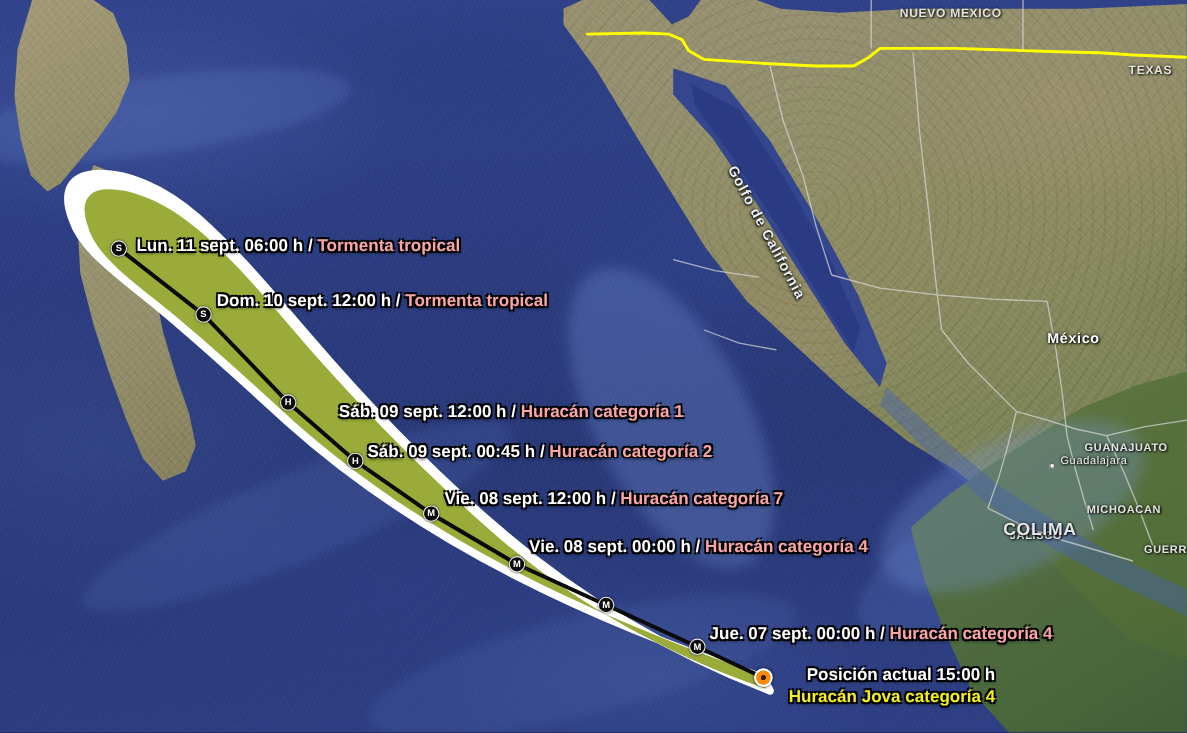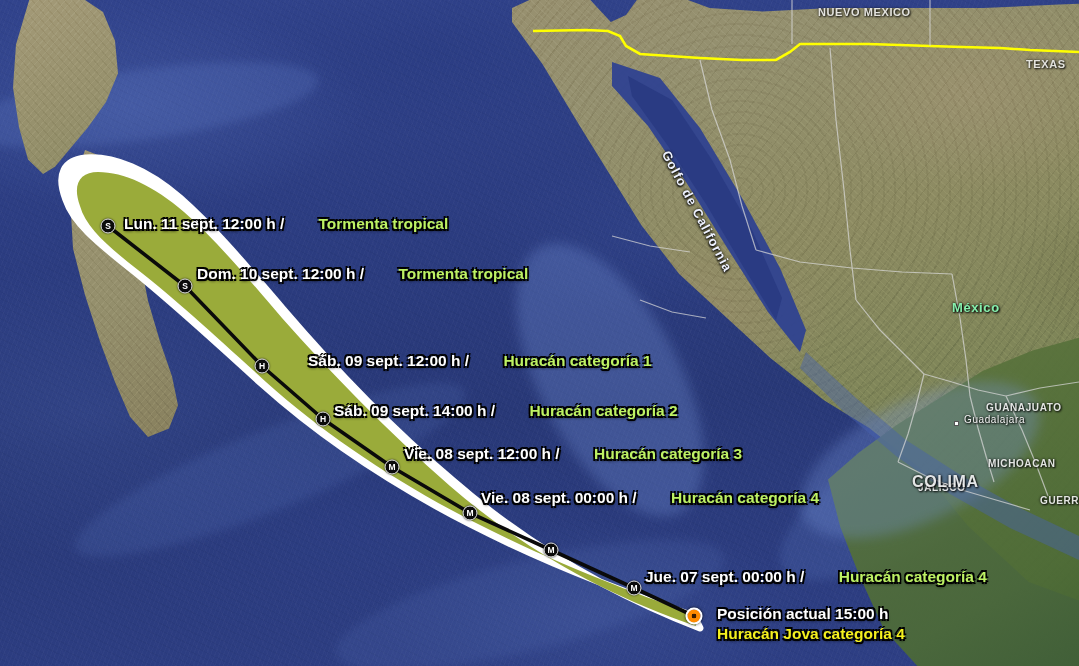--- a/index.html
+++ b/index.html
@@ -76,32 +76,32 @@
     background-image:repeating-linear-gradient(48deg, rgba(0,0,0,.16) 0 1px, transparent 1px 6px),
                      repeating-linear-gradient(132deg, rgba(255,255,255,.14) 0 1px, transparent 1px 5px);}
   .coast-shelf{position:absolute;border-radius:50%;filter:blur(6px);background:rgba(120,150,220,.30);}
 
   
   svg.overlay{position:absolute;inset:0;width:1079px;height:666px;pointer-events:none;}
 
   
   .place{position:absolute;color:#f2f2f2;font-weight:bold;letter-spacing:.6px;
     text-shadow:0 0 3px #000,1px 1px 2px #000;white-space:nowrap;}
-  .place.country{color:#86efac;text-shadow:0 0 3px #000,1px 1px 2px #000;}
+  .place.country{color:#ffffff;text-shadow:0 0 3px #000,1px 1px 2px #000;}
   .place.sea{color:#eef2ff;font-weight:bold;letter-spacing:1px;}
   .city-dot{position:absolute;width:5px;height:5px;background:#fff;border:1px solid #555;}
 
   
   .tlabel{position:absolute;white-space:nowrap;font-weight:bold;font-size:15.5px;
     color:#ffffff;text-shadow:-1.6px -1.6px 0 #000,1.6px -1.6px 0 #000,-1.6px 1.6px 0 #000,
       1.6px 1.6px 0 #000,0 2px 3px rgba(0,0,0,.9);}
-  .tlabel .cat{color:#bef264;margin-left:30px;}
+  .tlabel .cat{color:#fca5a5;}
   .tlabel .sep{color:#ffffff;}
   .pos-label{position:absolute;white-space:nowrap;font-weight:bold;font-size:15.5px;
-    text-align:left;color:#ffffff;line-height:1.32;
+    text-align:right;color:#ffffff;line-height:1.32;
     text-shadow:-1.6px -1.6px 0 #000,1.6px -1.6px 0 #000,-1.6px 1.6px 0 #000,
       1.6px 1.6px 0 #000,0 2px 3px rgba(0,0,0,.9);}
   .pos-label .cat{color:#f5f11e;display:block;}
 
   
   .pt{position:absolute;width:15px;height:15px;border-radius:50%;
     background:#0b0b0b;border:1.4px solid #e8e8e8;
     display:flex;align-items:center;justify-content:center;
     color:#fff;font-size:8.5px;font-weight:bold;line-height:1;
     transform:translate(-50%,-50%);box-shadow:0 0 2px rgba(0,0,0,.8);}
@@ -228,33 +228,33 @@
     </div>
   <div class="pt" style="left:551px;top:550px;">
       <span>M</span>
     </div>
   <div class="pt" style="left:634px;top:588px;">
       <span>M</span>
     </div>
   <div class="pt-current" style="left:694px;top:616px;"></div>
 
   <div class="tlabel" style="left:124px;top:215px;">
-    <span>Lun. 11 sept. 12:00 h</span><span class="sep"> / </span><span class="cat">Tormenta tropical</span>
+    <span>Lun. 11 sept. 06:00 h</span><span class="sep"> / </span><span class="cat">Tormenta tropical</span>
   </div>
   <div class="tlabel" style="left:197px;top:265px;">
     <span>Dom. 10 sept. 12:00 h</span><span class="sep"> / </span><span class="cat">Tormenta tropical</span>
   </div>
-  <div class="tlabel" style="left:274px;top:352px;padding-left:34px;">
+  <div class="tlabel" style="left:274px;top:366px;padding-left:34px;">
     <span>Sáb. 09 sept. 12:00 h</span><span class="sep"> / </span><span class="cat">Huracán categoría 1</span>
   </div>
   <div class="tlabel" style="left:334px;top:402px;">
-    <span>Sáb. 09 sept. 14:00 h</span><span class="sep"> / </span><span class="cat">Huracán categoría 2</span>
+    <span>Sáb. 09 sept. 00:45 h</span><span class="sep"> / </span><span class="cat">Huracán categoría 2</span>
   </div>
   <div class="tlabel" style="left:404px;top:445px;">
-    <span>Vie. 08 sept. 12:00 h</span><span class="sep"> / </span><span class="cat">Huracán categoría 3</span>
+    <span>Vie. 08 sept. 12:00 h</span><span class="sep"> / </span><span class="cat">Huracán categoría 7</span>
   </div>
   <div class="tlabel" style="left:481px;top:489px;">
     <span>Vie. 08 sept. 00:00 h</span><span class="sep"> / </span><span class="cat">Huracán categoría 4</span>
   </div>
   <div class="tlabel" style="left:645px;top:568px;">
     <span>Jue. 07 sept. 00:00 h</span><span class="sep"> / </span><span class="cat">Huracán categoría 4</span>
   </div>
 
   <div class="pos-label" style="left:717px;top:604px;">
     <span>Posición actual 15:00 h</span>

